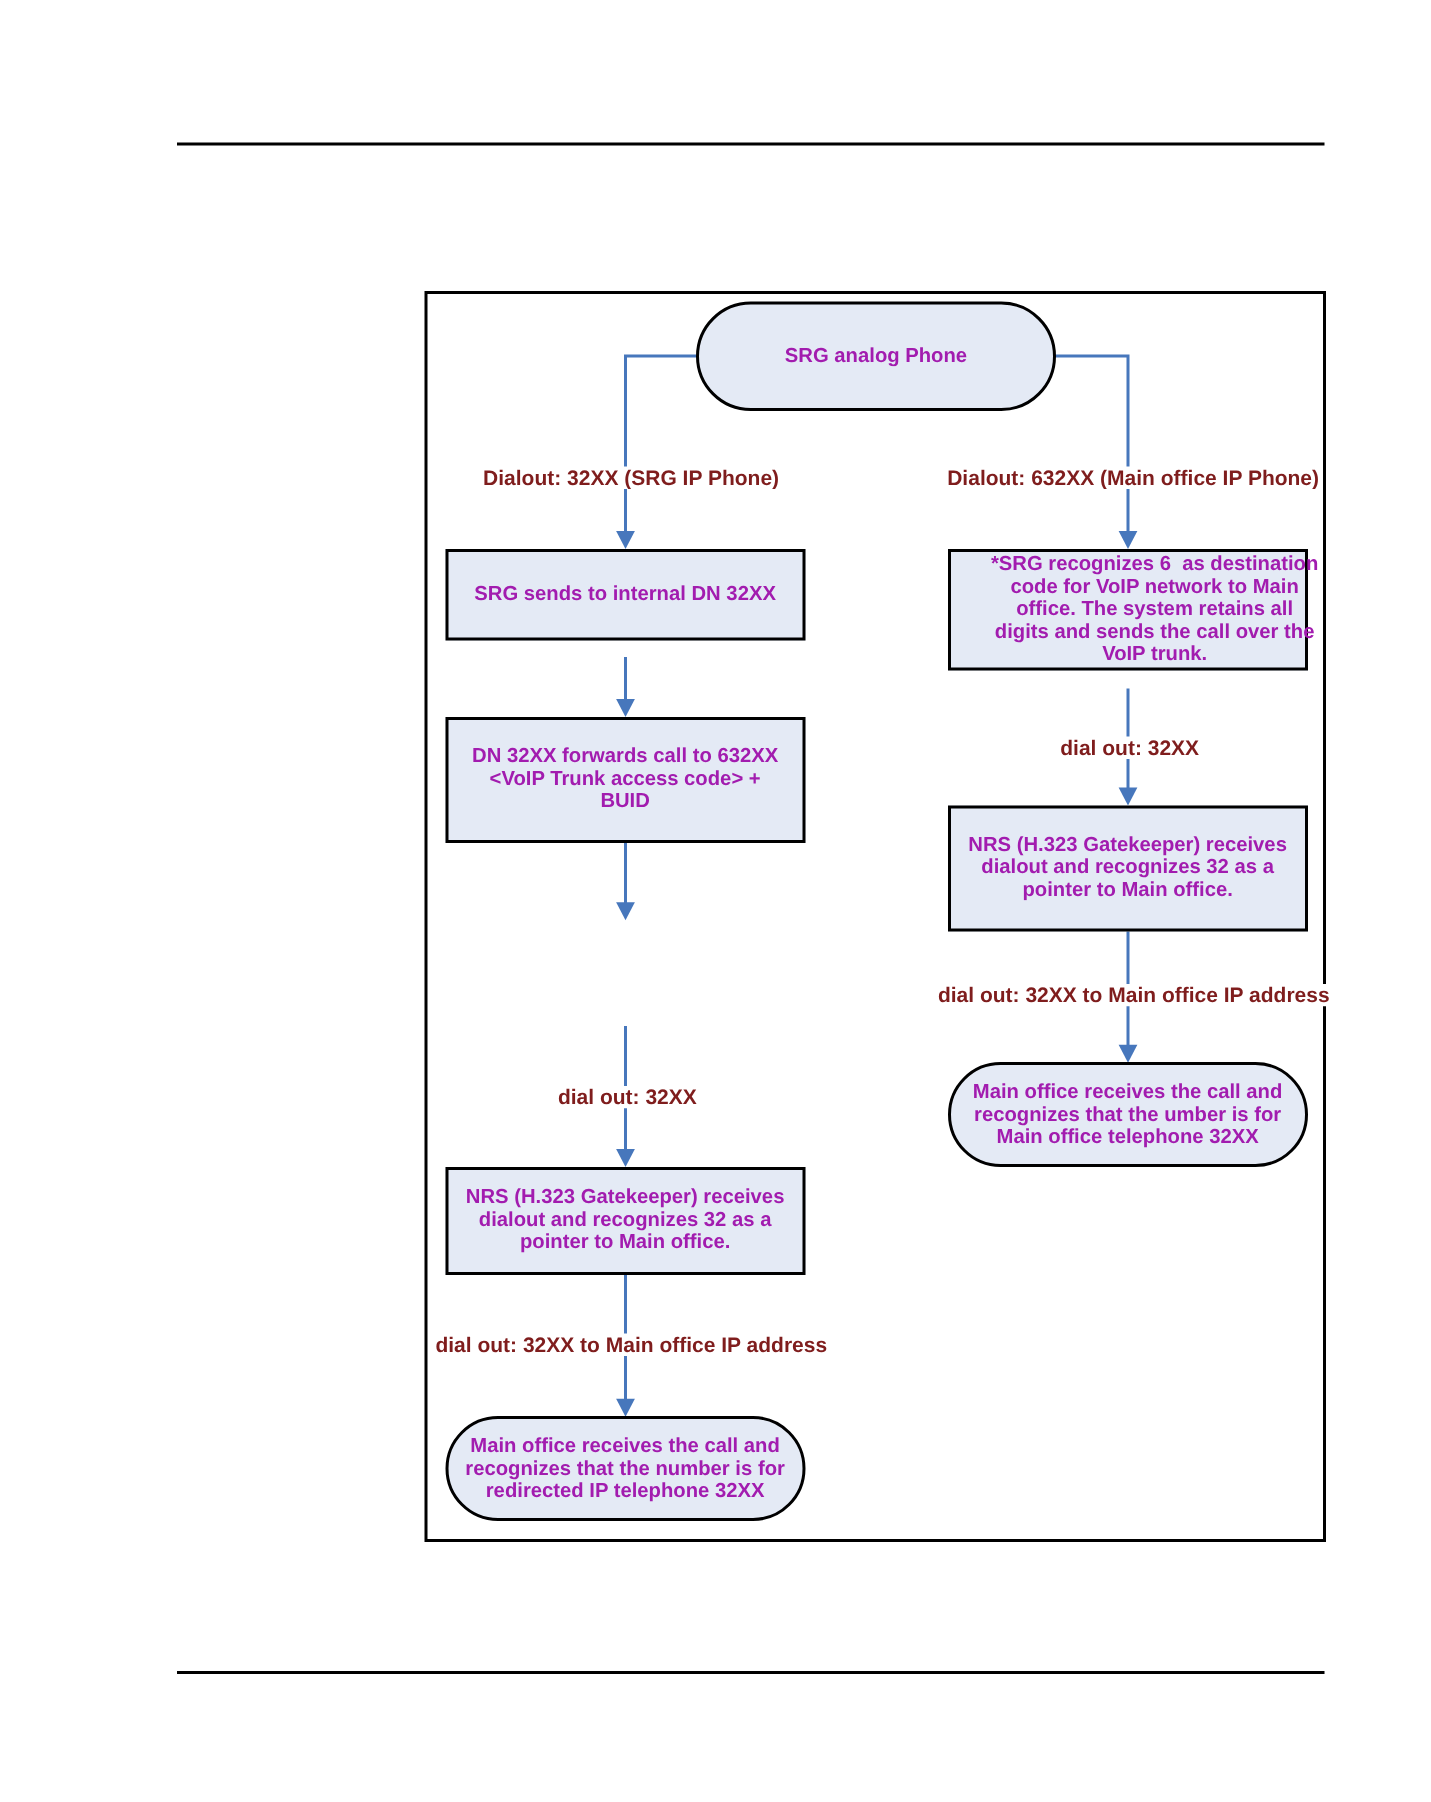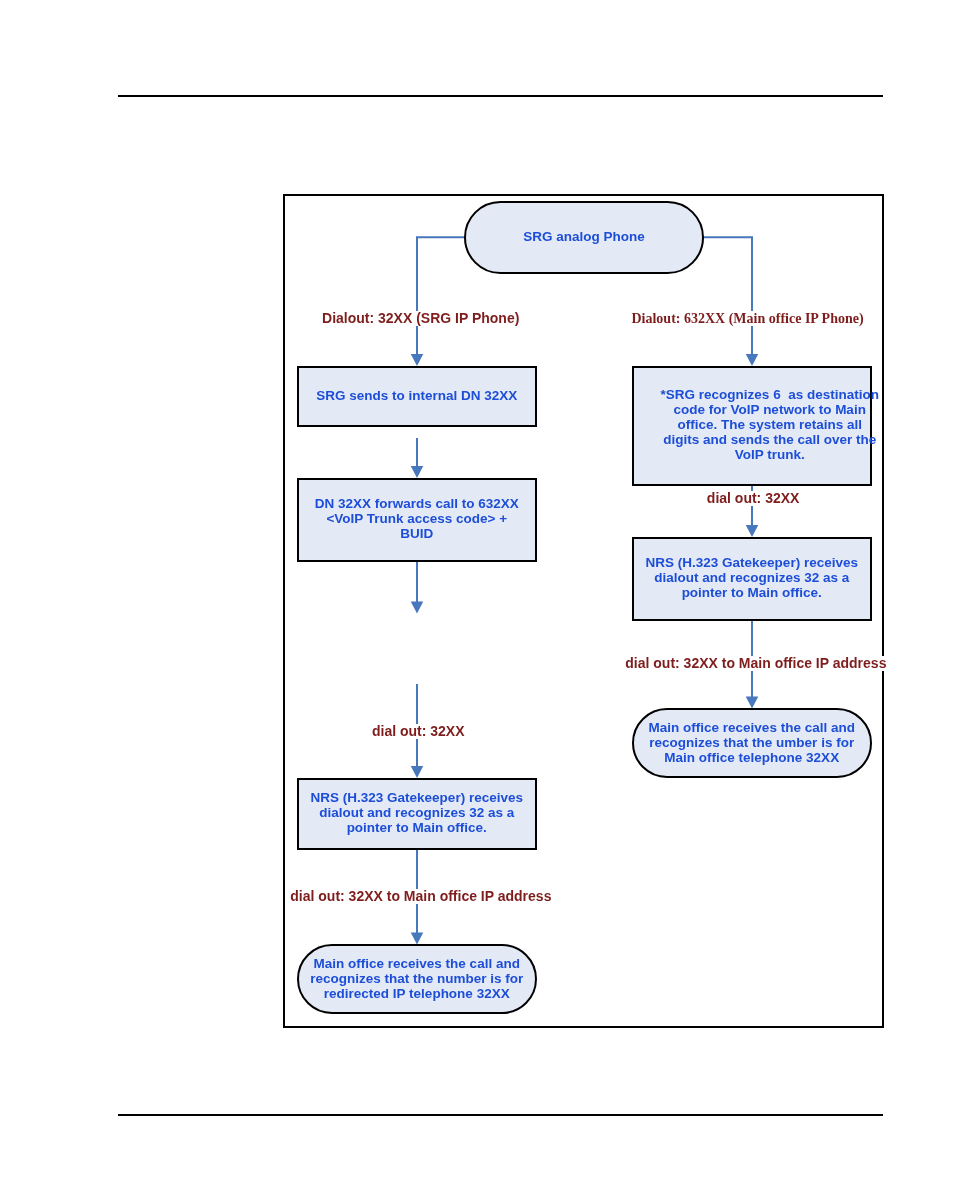--- a/index.html
+++ b/index.html
@@ -32,21 +32,21 @@
   .node {
     position:absolute;
     background:#e4eaf5;
     border:2.4px solid #000;
     box-sizing:border-box;
     display:flex; align-items:center; justify-content:center;
     text-align:center;
     font-weight:bold;
     font-size:13.5px;
     line-height:15px;
-    color:#1d4ed8;
+    color:#a21caf;
   }
   .node.rounded { border-radius:999px; }
   .node .txt { padding:0 4px; white-space:pre; position:relative; top:-1px; transform:translateZ(0); }
 
   .edge-label {
     position:absolute;
     font-size:14px;
     font-weight:bold;
     color:#7f1d1d;
     background:#ffffff;
@@ -96,32 +96,32 @@
     <div class="node" style="left: 296.5px; top: 477.6px; width: 240.5px; height: 84.6px; background: rgb(228, 234, 245); border-color: rgb(0, 0, 0); text-align: center;">
       <div class="txt">DN 32XX forwards call to 632XX<br>&lt;VoIP Trunk access code&gt; +<br>BUID</div>
     </div>
     <div class="node" style="left: 296.5px; top: 777.5px; width: 240.5px; height: 72px; background: rgb(228, 234, 245); border-color: rgb(0, 0, 0);">
       <div class="txt">NRS (H.323 Gatekeeper) receives<br>dialout and recognizes 32 as a<br>pointer to Main office.</div>
     </div>
     <div class="node rounded" style="left: 296.5px; top: 944px; width: 240.5px; height: 70px; background: rgb(228, 234, 245); border-color: rgb(0, 0, 0);">
       <div class="txt">Main office receives the call and<br>recognizes that the number is for<br>redirected IP telephone 32XX</div>
     </div>
 
-    <div class="node" style="left: 631.5px; top: 365.5px; width: 240.5px; height: 120px; background: rgb(228, 234, 245); border-color: rgb(0, 0, 0); padding-left: 36px;">
+    <div class="node" style="left: 631.5px; top: 365.5px; width: 240.5px; height: 81px; background: rgb(228, 234, 245); border-color: rgb(0, 0, 0); padding-left: 36px;">
       <div class="txt">*SRG recognizes 6  as destination<br>code for VoIP network to Main<br>office. The system retains all<br>digits and sends the call over the<br>VoIP trunk.</div>
     </div>
     <div class="node" style="left: 631.5px; top: 536.5px; width: 240.5px; height: 84px; background: rgb(228, 234, 245); border-color: rgb(0, 0, 0);">
       <div class="txt">NRS (H.323 Gatekeeper) receives<br>dialout and recognizes 32 as a<br>pointer to Main office.</div>
     </div>
     <div class="node rounded" style="left: 631.5px; top: 708px; width: 240.5px; height: 70px; background: rgb(228, 234, 245); border-color: rgb(0, 0, 0);">
       <div class="txt">Main office receives the call and<br>recognizes that the umber is for<br>Main office telephone 32XX</div>
     </div>
 
     <div class="edge-label" style="top: 311.4px; left: 322.059px;">Dialout: 32XX (SRG IP Phone)</div>
-    <div class="edge-label" style="top: 311.4px; left: 631.477px; font-family: Liberation Serif, serif;">Dialout: 632XX (Main office IP Phone)</div>
+    <div class="edge-label" style="top: 311.4px; left: 631.477px;">Dialout: 632XX (Main office IP Phone)</div>
     <div class="edge-label" style="top: 723.9px; left: 371.959px;">dial out: 32XX</div>
     <div class="edge-label" style="top: 889.1px; left: 290.294px;">dial out: 32XX to Main office IP address</div>
     <div class="edge-label" style="top: 491px; left: 706.859px;">dial out: 32XX</div>
     <div class="edge-label" style="top: 656.4px; left: 625.294px;">dial out: 32XX to Main office IP address</div>
 
   </div>
 
 </div>
 
 </body></html>

